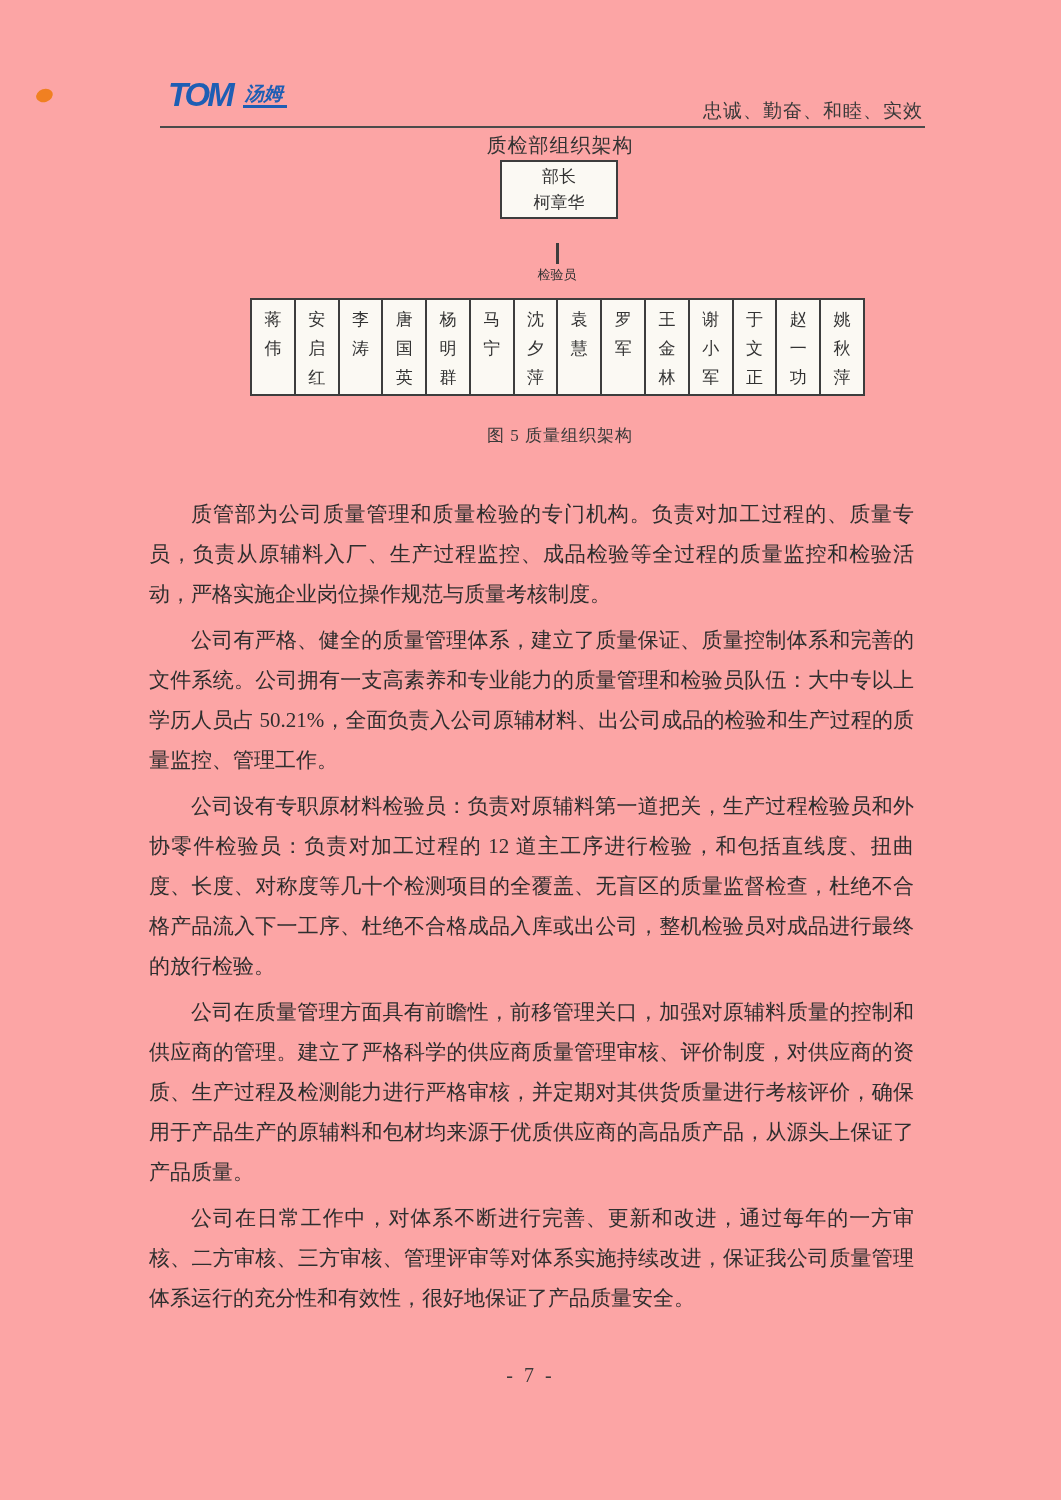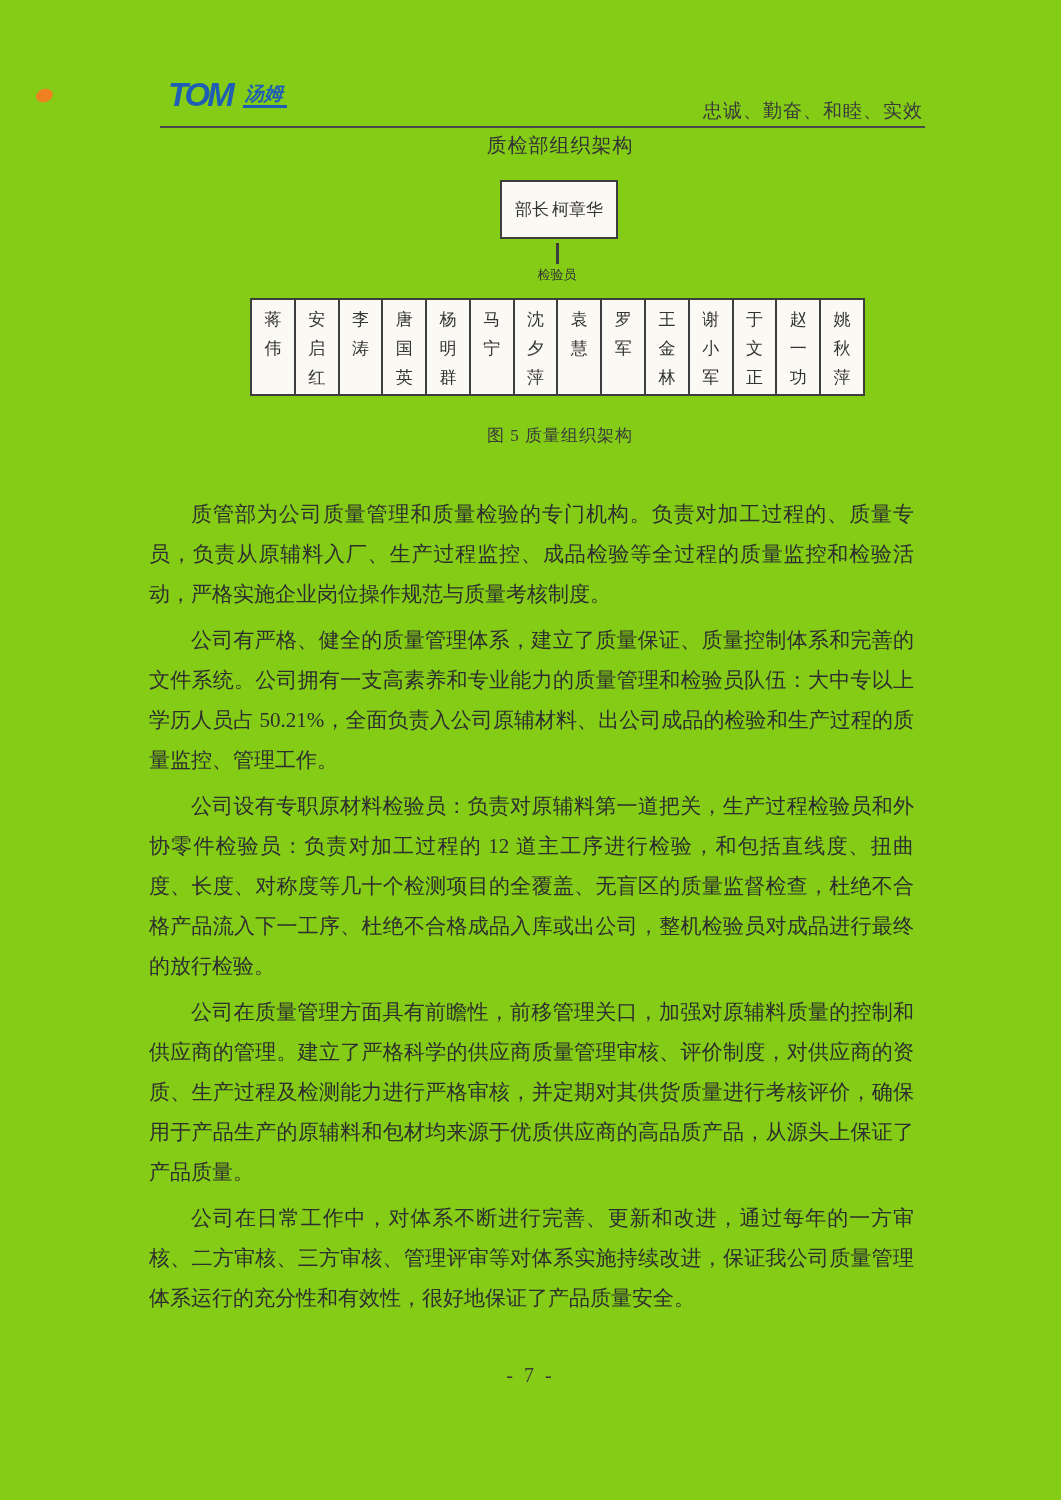--- a/index.html
+++ b/index.html
@@ -2,21 +2,21 @@
 <html><head>
 <meta charset="utf-8">
 <style>
   * { margin: 0; padding: 0; box-sizing: border-box; }
   html, body { background: #e8e8e8; }
   .page {
     position: relative;
     width: 1061px;
     height: 1500px;
     margin: 0 auto;
-    background: #84cc16;
+    background: #fca5a5;
     overflow: hidden;
     font-family: "Liberation Serif", "DejaVu Serif", serif;
     color: #2e2e2e;
   }
 
   
   .logo {
     position: absolute;
     left: 168px;
     top: 80px;
@@ -80,26 +80,27 @@
     top: 132px;
     width: 1120px;
     text-align: center;
     font-size: 20px;
     color: #333;
     letter-spacing: 1px;
   }
   .director-box {
     position: absolute;
     left: 500px;
-    top: 180px;
+    top: 160px;
     width: 118px;
     height: 59px;
     border: 2px solid #3d3d3d;
     background: #fbf9f3;
     display: flex;
+    flex-direction: column;
     justify-content: center;
     align-items: center;
     gap: 3px;
     font-size: 17px;
     color: #333;
   }
   .connector {
     position: absolute;
     left: 556px;
     top: 243px;

